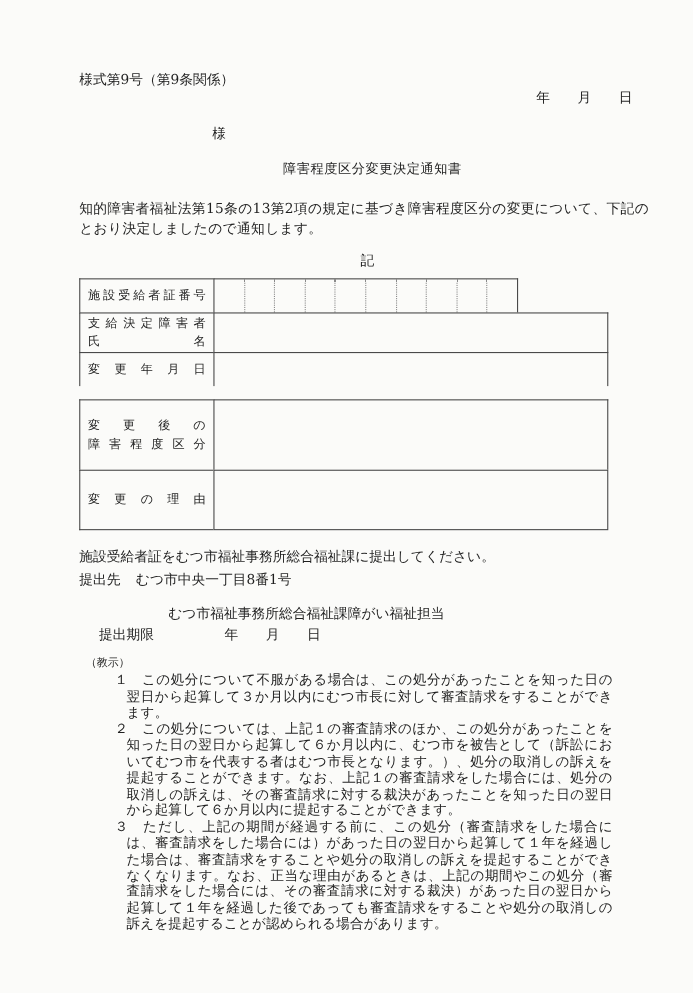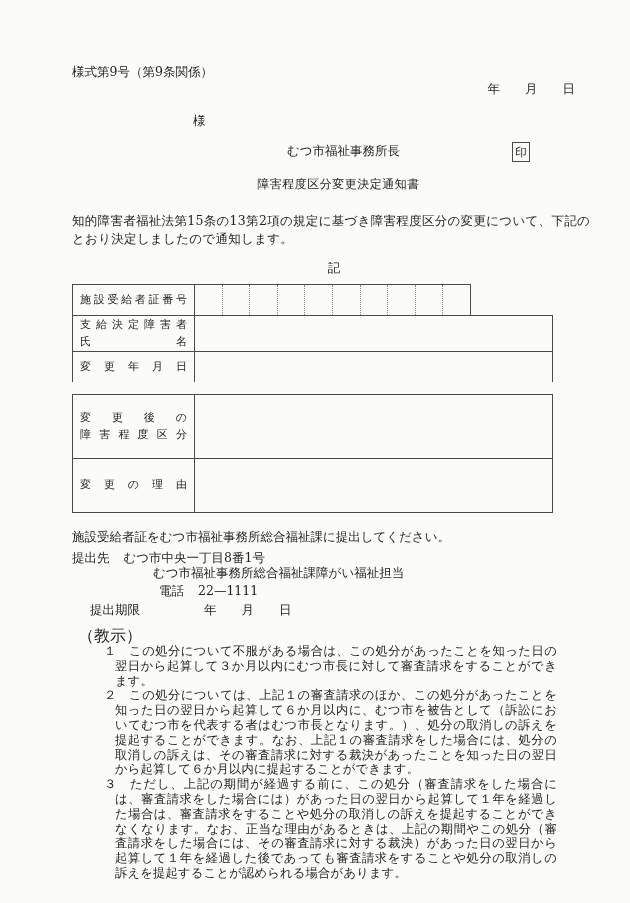--- a/index.html
+++ b/index.html
@@ -47,50 +47,46 @@
   .label-line:empty{display:none;}
   .t-value{width:359px;}
   .digit-grid{width:277px;display:flex;}
   .digit-cell{flex:1;}
   .digit-cell + .digit-cell{border-left:1px dotted var(--dot);}
   .r1-after{flex:1;}
 
   
   .submit-instruction{margin-top:16px;}
   .dest-line{margin-top:6px;}
-  .office-line{margin-top:0;margin-left:81px;}
+  .office-line{margin-top:16px;margin-left:81px;}
   .phone-line{margin-top:3px;margin-left:87px;}
   .deadline-line{margin-top:4px;margin-left:18px;}
   .gap{display:inline-block;width:14px;}
   .dl-gap{display:inline-block;width:64px;}
 
   
-  .notice-heading{margin-top:11px;margin-left:6px;font-size:16px;}
+  .notice-heading{margin-top:11px;margin-left:6px;font-size:10px;}
   .notice-list{margin-top:1px;margin-left:32px;width:453px;}
   .notice-item{
     font-size:12.3px;line-height:14.8px;letter-spacing:0.2px;
     padding-left:11px;text-indent:-11px;text-align:justify;
   }
   .notice-item .num-gap{display:inline-block;width:12px;}
 </style>
 </head>
 <body>
 
 <div class="page">
 
   <div class="form-number">様式第9号（第9条関係）</div>
 
   <div class="date-line">年　　月　　日</div>
 
   <div class="addressee-line">様</div>
 
-  <div class="sender-line">
-    <span>むつ市福祉事務所長</span>
-    <span class="seal-box">印</span>
-  </div>
 
   <div class="doc-title">障害程度区分変更決定通知書</div>
 
   <div class="body-par l1">知的障害者福祉法第15条の13第2項の規定に基づき障害程度区分の変更について、下記のとおり決定しましたので通知します。</div>
 
   <div class="ki-marker">記</div>
 
   <div class="form-table">
 
     <div class="t-row h30">
@@ -148,23 +144,20 @@
   </div>
 
   <div class="submit-instruction">施設受給者証をむつ市福祉事務所総合福祉課に提出してください。</div>
 
   <div class="dest-line">
     <span>提出先</span><span class="gap"></span><span>むつ市中央一丁目8番1号</span>
   </div>
 
   <div class="office-line">むつ市福祉事務所総合福祉課障がい福祉担当</div>
 
-  <div class="phone-line">
-    <span>電話</span><span class="gap"></span><span>22—1111</span>
-  </div>
 
   <div class="deadline-line">
     <span>提出期限</span><span class="dl-gap"></span><span>年　　月　　日</span>
   </div>
 
   <div class="notice-heading">（教示）</div>
 
   <div class="notice-list">
     <div class="notice-item">
       <span>１</span><span class="num-gap"></span><span>この処分について不服がある場合は、この処分があったことを知った日の翌日から起算して３か月以内にむつ市長に対して審査請求をすることができます。</span>

